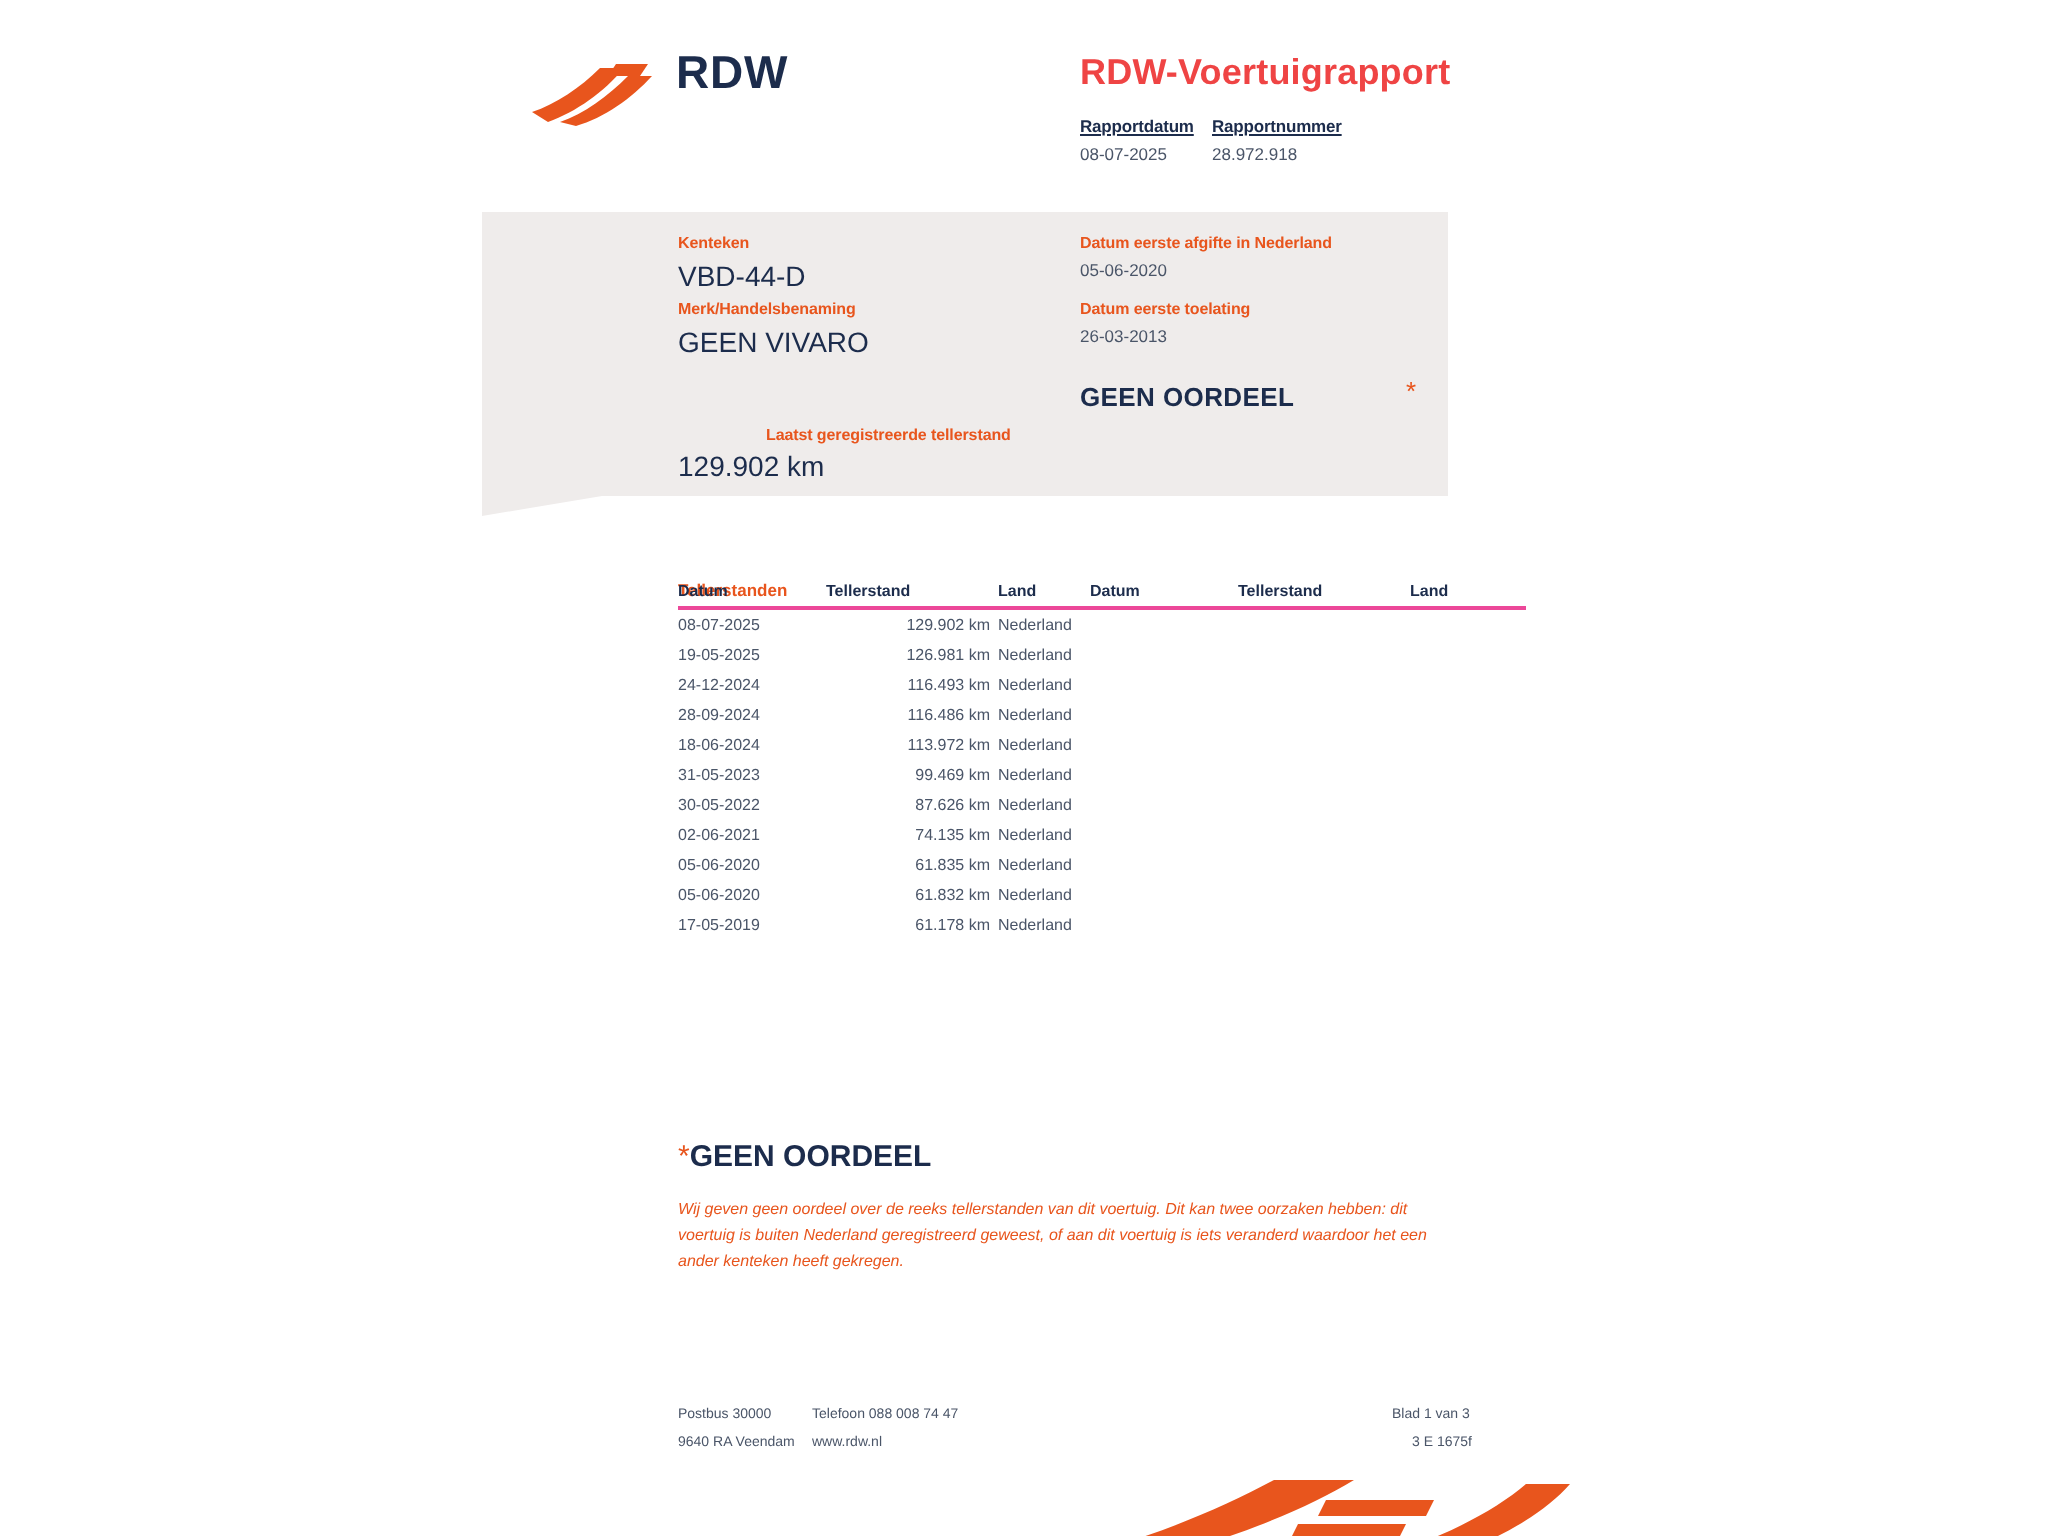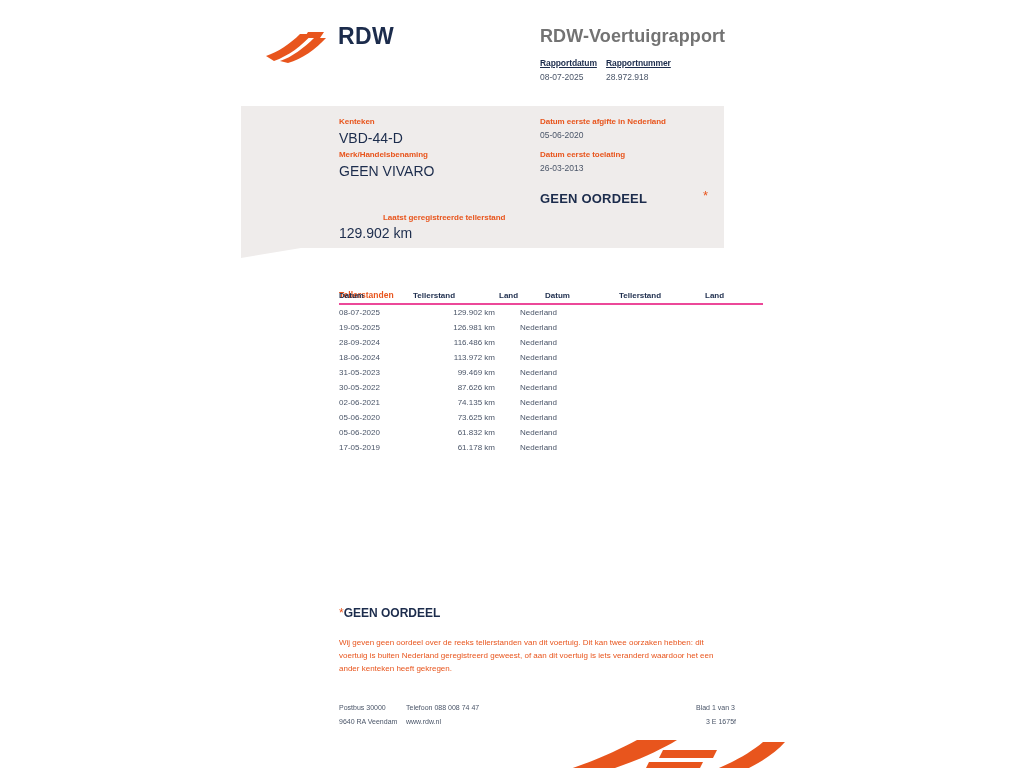--- a/index.html
+++ b/index.html
@@ -38,21 +38,21 @@
     font-weight: bold;
     letter-spacing: 0.4px;
     color: #1c2c4c;
   }
   .report-title {
     position: absolute;
     left: 540px;
     top: 26px;
     font-size: 18px;
     font-weight: bold;
-    color: #737373;
+    color: #ef4444;
     letter-spacing: 0.1px;
   }
   .meta-block {
     position: absolute;
     top: 58px;
     font-size: 8.5px;
   }
   .meta-label {
     font-weight: bold;
     color: #1c2c4c;
@@ -144,41 +144,42 @@
     padding: 0 0 3px 0;
     text-align: left;
   }
   table.mileage td {
     padding: 3px 0 3px 0;
     color: #4a5568;
     white-space: nowrap;
   }
   .col-date { width: 74px; text-align: left; }
   .col-km   { width: 82px; text-align: right; padding-right: 4px !important; }
-  .col-land { width: 58px; text-align: right; }
+  .col-land { width: 58px; }
   #table-left { left: 339px; top: 291px; }
   #table-right { left: 545px; top: 291px; }
 
   
   .footnote-head {
     position: absolute;
     left: 339px;
-    top: 606px;
-    font-size: 12px;
+    top: 570px;
+    font-size: 15px;
     color: #e8551d;
   }
   .footnote-head b { color: #1c2c4c; }
   .footnote-body {
     position: absolute;
     left: 339px;
-    top: 636px;
+    top: 598px;
     width: 390px;
     font-size: 8px;
     line-height: 1.65;
     color: #e8551d;
+    font-style: italic;
   }
 
   
   .footer-text {
     position: absolute;
     font-size: 7px;
     color: #4a5568;
   }
   #footer-a { left: 339px; top: 704px; }
   #footer-b { left: 339px; top: 718px; }
@@ -257,20 +258,25 @@
           <td class="col-date">08-07-2025</td>
           <td class="col-km">129.902 km</td>
           <td class="col-land">Nederland</td>
         </tr>
         <tr>
           <td class="col-date">19-05-2025</td>
           <td class="col-km">126.981 km</td>
           <td class="col-land">Nederland</td>
         </tr>
         <tr>
+          <td class="col-date">24-12-2024</td>
+          <td class="col-km">116.493 km</td>
+          <td class="col-land">Nederland</td>
+        </tr>
+        <tr>
           <td class="col-date">28-09-2024</td>
           <td class="col-km">116.486 km</td>
           <td class="col-land">Nederland</td>
         </tr>
         <tr>
           <td class="col-date">18-06-2024</td>
           <td class="col-km">113.972 km</td>
           <td class="col-land">Nederland</td>
         </tr>
         <tr>
@@ -283,21 +289,21 @@
           <td class="col-km">87.626 km</td>
           <td class="col-land">Nederland</td>
         </tr>
         <tr>
           <td class="col-date">02-06-2021</td>
           <td class="col-km">74.135 km</td>
           <td class="col-land">Nederland</td>
         </tr>
         <tr>
           <td class="col-date">05-06-2020</td>
-          <td class="col-km">73.625 km</td>
+          <td class="col-km">61.835 km</td>
           <td class="col-land">Nederland</td>
         </tr>
         <tr>
           <td class="col-date">05-06-2020</td>
           <td class="col-km">61.832 km</td>
           <td class="col-land">Nederland</td>
         </tr>
         <tr>
           <td class="col-date">17-05-2019</td>
           <td class="col-km">61.178 km</td>

